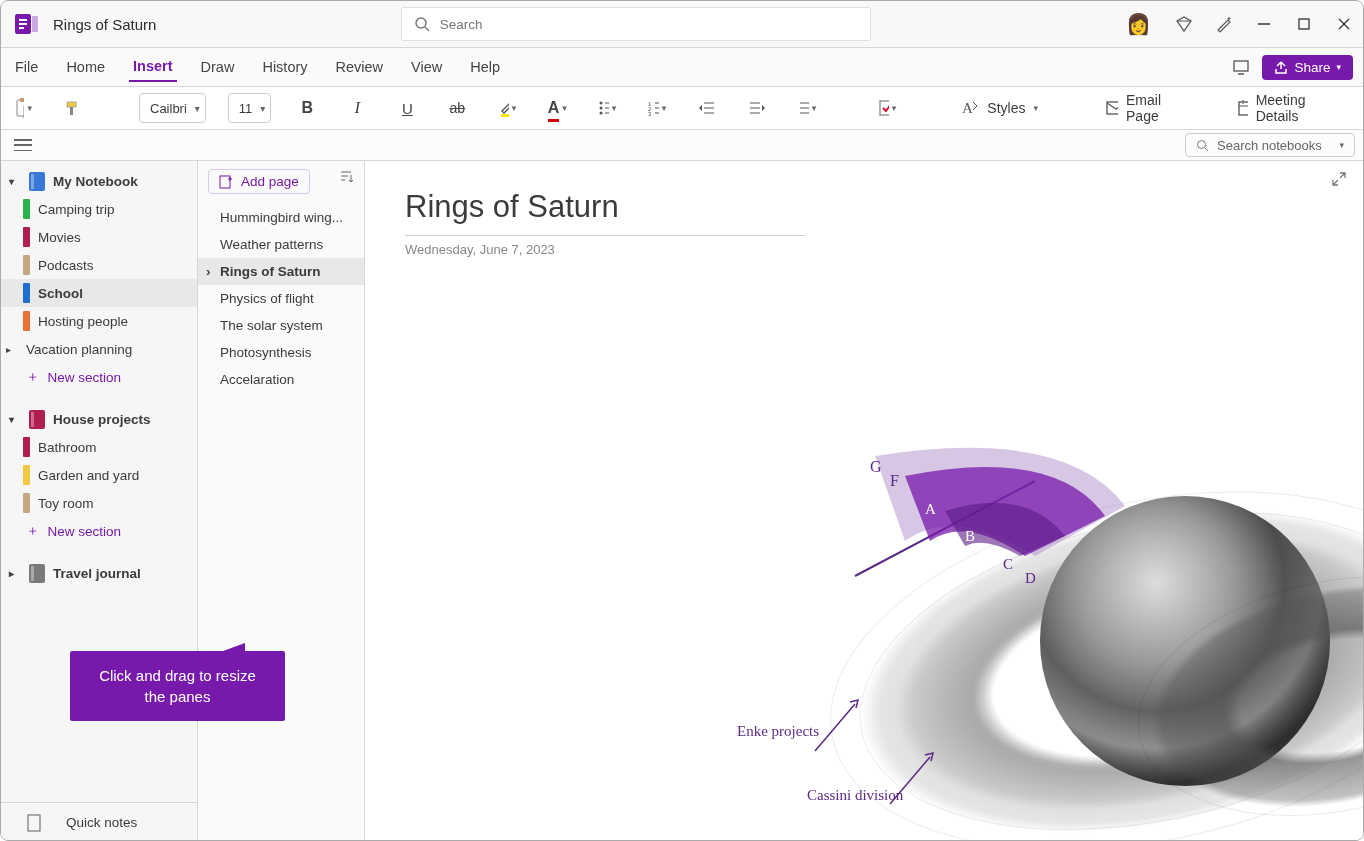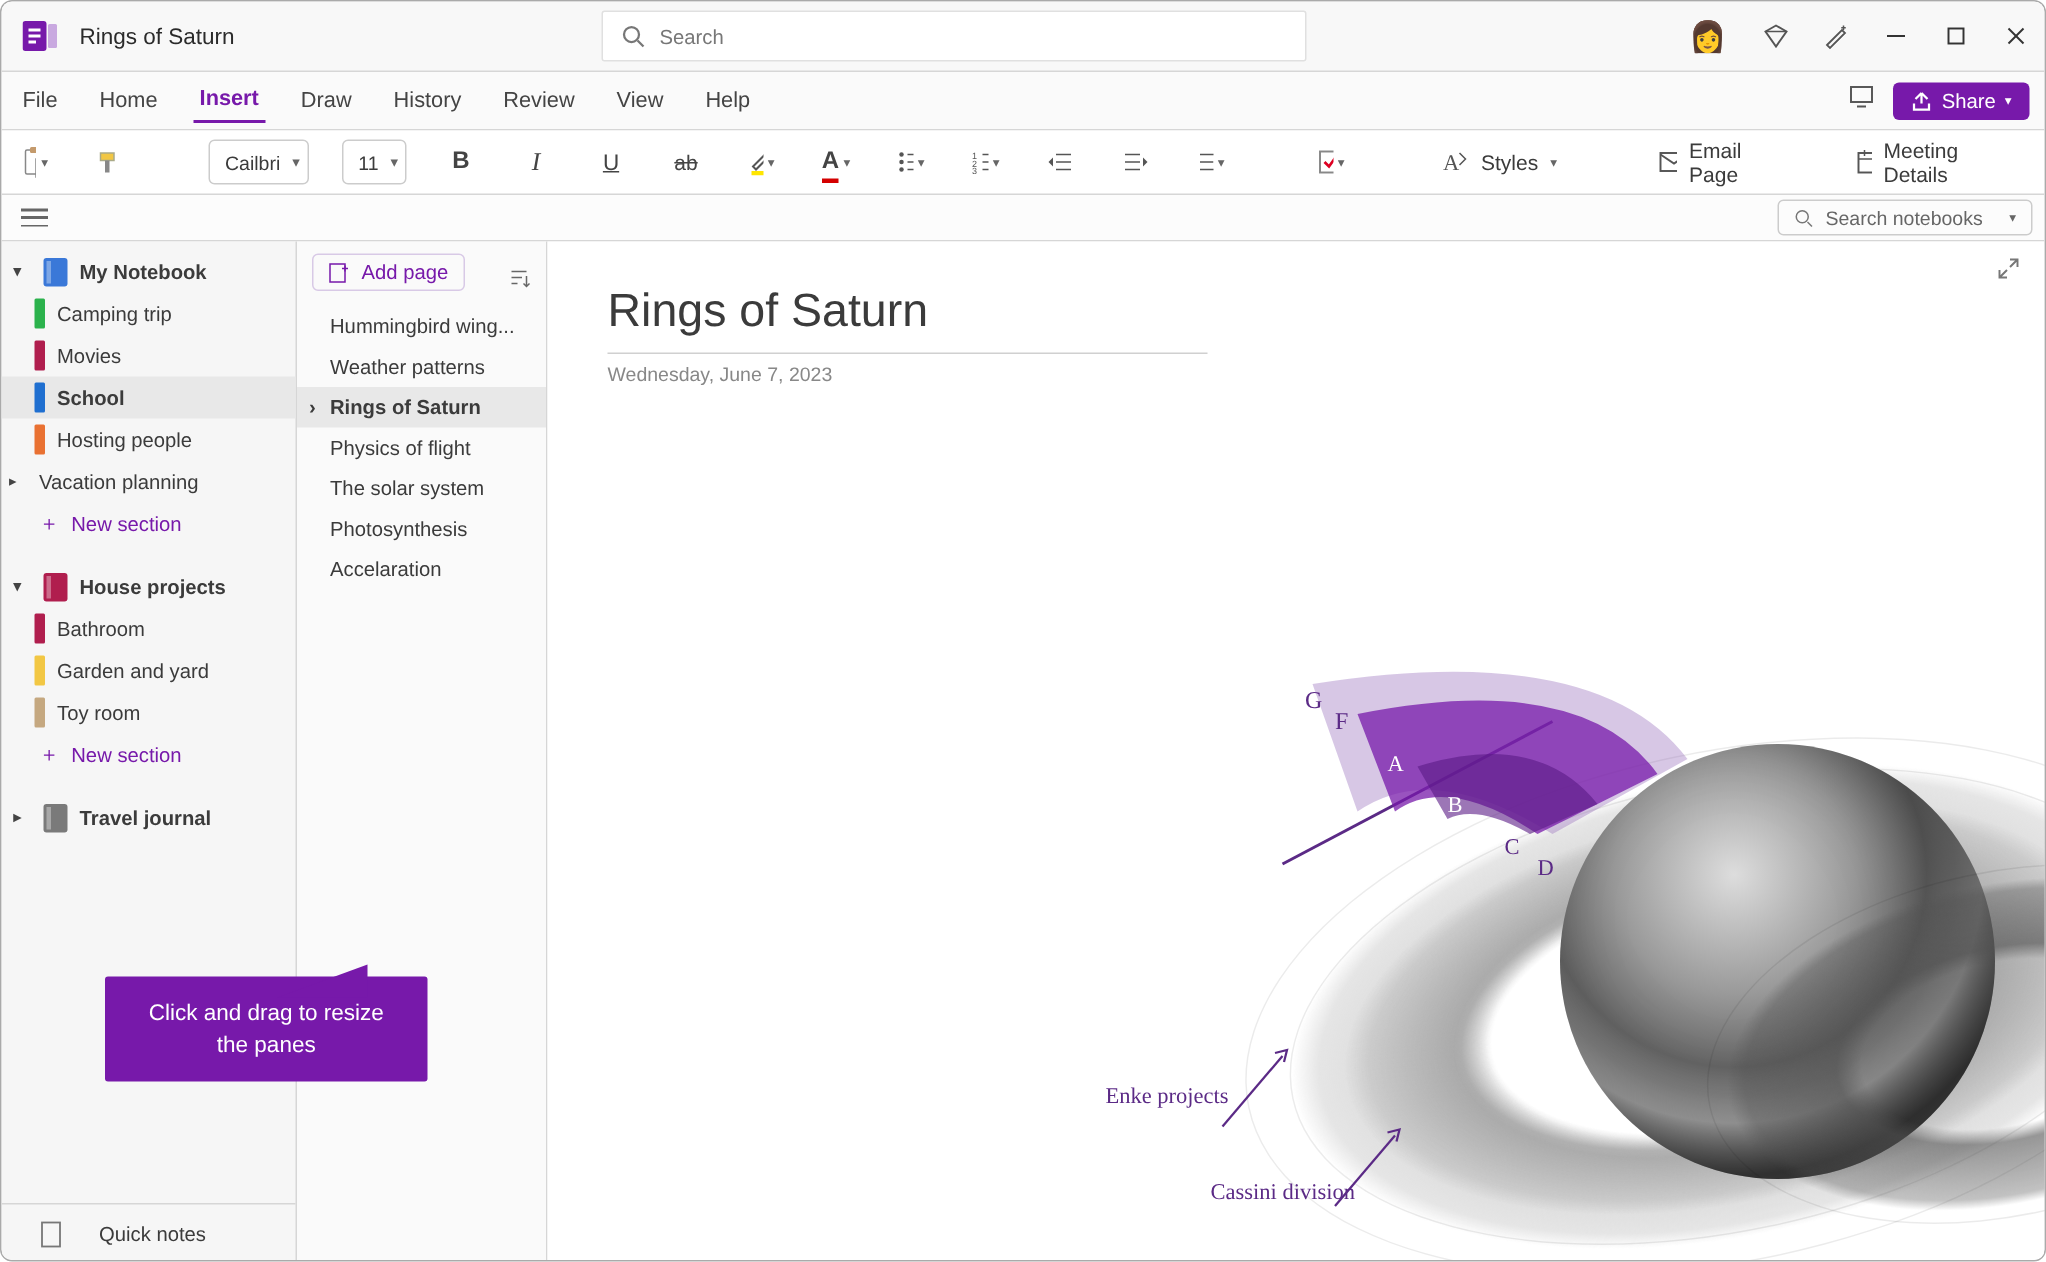--- a/index.html
+++ b/index.html
@@ -19,21 +19,21 @@
   .doc-title{font-size:15px;font-weight:400;color:#2b2b2b}
   .searchbar{flex:none;margin:0 auto;width:470px;height:34px;background:#fff;border:1px solid #e0e0e0;border-radius:2px;display:flex;align-items:center;padding:0 12px;gap:10px;color:#777}
   .spacer{flex:1}
   .title-ctrls{display:flex;align-items:center;gap:22px;margin-left:10px}
   .avatar{width:28px;height:28px;border-radius:50%;font-size:20px;display:flex;align-items:center;justify-content:center}
   .winbtn{width:18px;height:18px;display:flex;align-items:center;justify-content:center;color:#555}
 
   .menubar{display:flex;align-items:center;height:39px;padding:0 10px;gap:20px;border-bottom:1px solid var(--border);background:#fafafa;font-size:14.5px}
   .menubar .tab{padding:6px 4px;color:#444;cursor:pointer}
   .menubar .tab.active{color:var(--accent);font-weight:600;border-bottom:2px solid var(--accent)}
-  .menubar .right{margin-left:auto;display:flex;gap:12px}
+  .menubar .right{margin-left:auto;display:flex;align-items:center;gap:12px}
   .share-btn{background:var(--accent);color:#fff;border-radius:4px;padding:5px 12px;font-size:13.5px;display:flex;align-items:center;gap:6px}
 
   .toolbar{display:flex;align-items:center;height:43px;padding:4px 8px;gap:22px;border-bottom:1px solid var(--border);background:#fff;flex-wrap:nowrap;overflow:hidden}
   .toolbar .divider{width:1px;height:28px;background:#e0e0e0;margin:0 4px}
   .tbutn{display:flex;align-items:center;justify-content:center;min-width:28px;height:30px;padding:0 5px;border-radius:4px;color:#444;position:relative}
   .tsel{height:30px;border:1px solid #ccc;border-radius:4px;background:#fff;padding:0 18px 0 10px;font-size:13px;display:flex;align-items:center;position:relative}
   .tsel::after{content:"▾";position:absolute;right:5px;font-size:10px;color:#666}
   .dd::after{content:"▾";margin-left:3px;font-size:9px;color:#666}
   .tlabel{padding:0 8px;display:flex;align-items:center;gap:8px;font-size:14px}
 
@@ -49,21 +49,21 @@
   .sec-row{padding-left:22px;font-size:13.5px}
   .sec-row.selected{background:var(--selected);font-weight:600}
   .chev{width:12px;font-size:10px;color:#444}
   .nb-icon{width:16px;height:19px;border-radius:2px;background:#888;position:relative}
   .nb-icon::before{content:"";position:absolute;left:2px;top:2px;bottom:2px;width:3px;background:rgba(255,255,255,.35)}
   .sec-tab{width:7px;height:20px;border-radius:1px}
   .new-row{color:var(--accent);padding-left:25px}
   .quick{position:absolute;bottom:-1px;left:0;right:0;border-top:1px solid var(--border);height:40px;display:flex;align-items:center;padding-left:25px;gap:24px}
 
   .pages{width:167px;border-right:1px solid var(--border);background:#fafafa;padding:8px 0;display:flex;flex-direction:column}
-  .pages-head{display:flex;align-items:flex-end;gap:27px;padding:0 10px 10px 10px}
+  .pages-head{display:flex;align-items:flex-start;gap:27px;padding:0 10px 10px 10px}
   .addpage{border:1px solid #d8c9e6;color:var(--accent);padding:4px 10px;border-radius:4px;font-size:13.5px;display:flex;align-items:center;gap:8px}
   .page-row{padding:6px 10px 6px 22px;font-size:13.5px;cursor:pointer;white-space:nowrap;overflow:hidden;text-overflow:ellipsis;position:relative}
   .page-row.selected{background:var(--selected);font-weight:600}
   .page-row.selected::before{content:"›";position:absolute;left:8px;font-weight:700}
 
   .canvas{flex:1;position:relative;padding:28px 40px;background:#fff}
   .note-title{font-size:31px;font-weight:400;color:#3b3b3b;margin:0 0 6px 0;width:400px;border-bottom:1px solid #d0d0d0;padding-bottom:10px}
   .note-date{color:#888;font-size:13px}
   .expand{position:absolute;top:10px;right:16px;color:#777}
   .tooltip{position:absolute;left:70px;bottom:120px;background:var(--accent);color:#fff;padding:14px 24px;font-size:15px;border-radius:2px;text-align:center;width:215px;line-height:1.4}
@@ -314,20 +314,24 @@
       <span>My Notebook</span>
     </div>
     <div class="sec-row">
         <span class="sec-tab" style="background:#2bb24c"></span>
         <span>Camping trip</span>
       </div>
     <div class="sec-row">
         <span class="sec-tab" style="background:#b01e4e"></span>
         <span>Movies</span>
       </div>
+    <div class="sec-row">
+        <span class="sec-tab" style="background:#c5a880"></span>
+        <span>Podcasts</span>
+      </div>
     <div class="sec-row selected">
         <span class="sec-tab" style="background:#1f6fd0"></span>
         <span>School</span>
       </div>
     <div class="sec-row">
         <span class="sec-tab" style="background:#e97132"></span>
         <span>Hosting people</span>
       </div>
     <div class="sec-row">
         <span class="chev" style="margin-left:-17px">▸</span>

